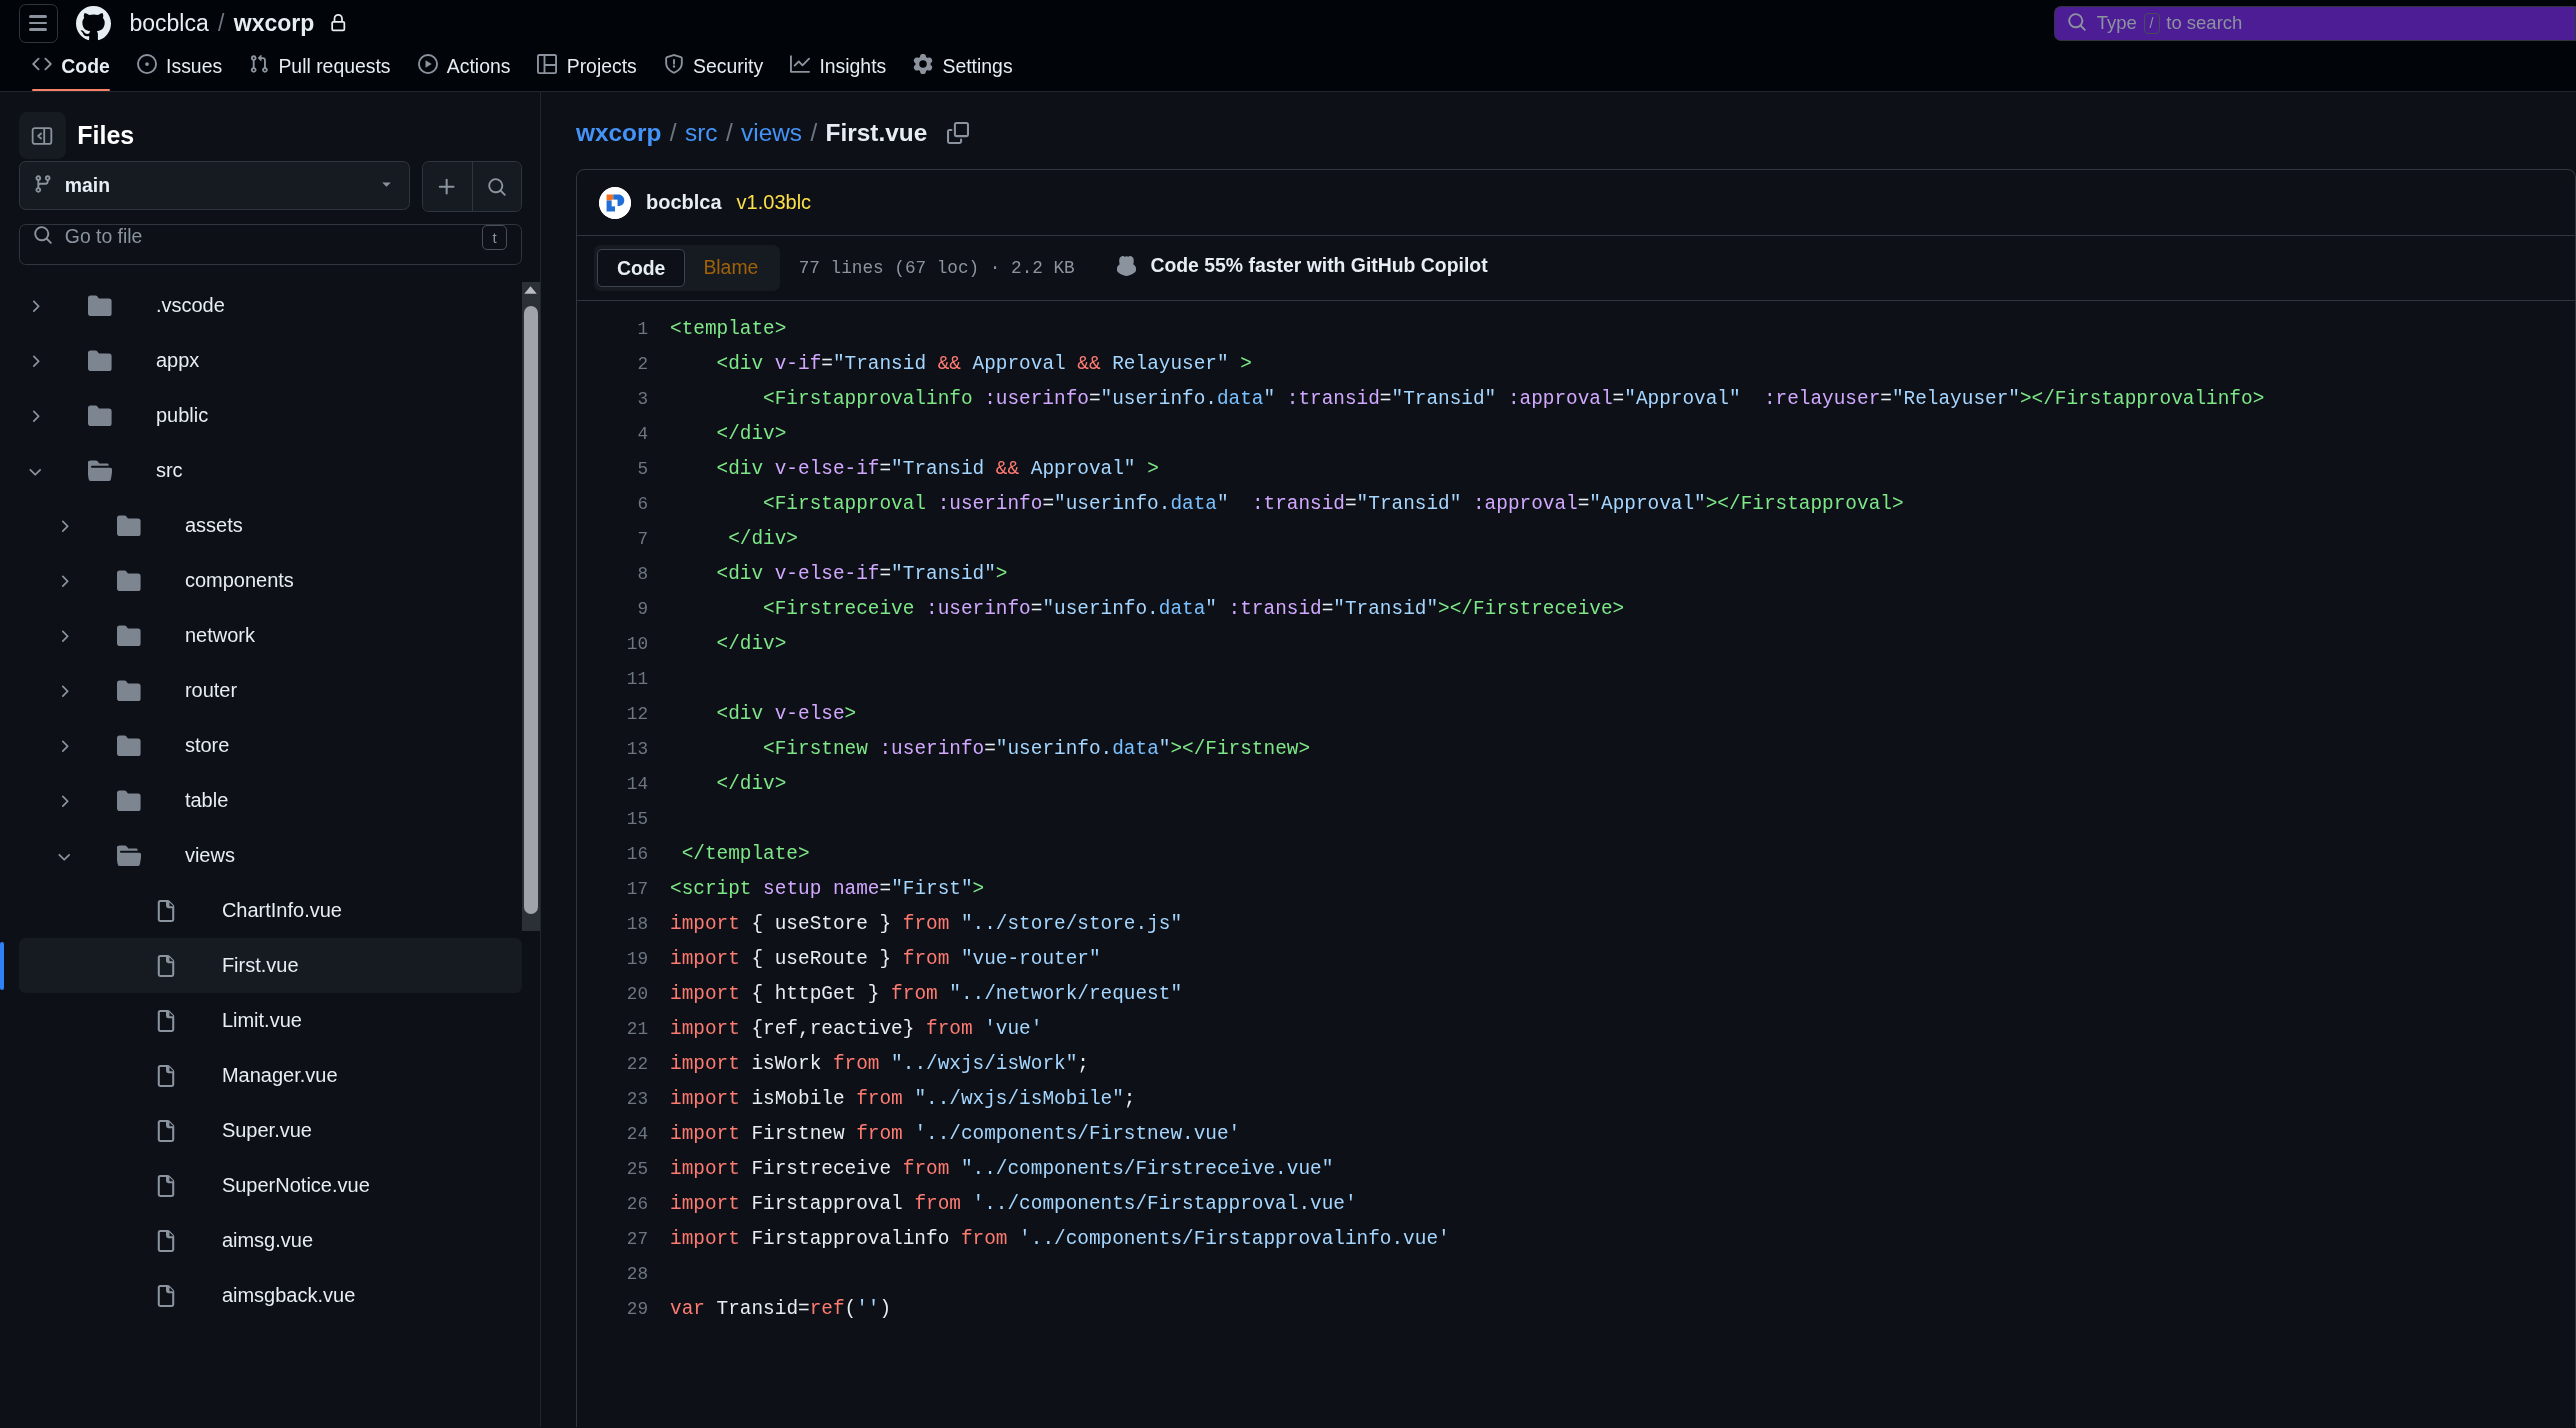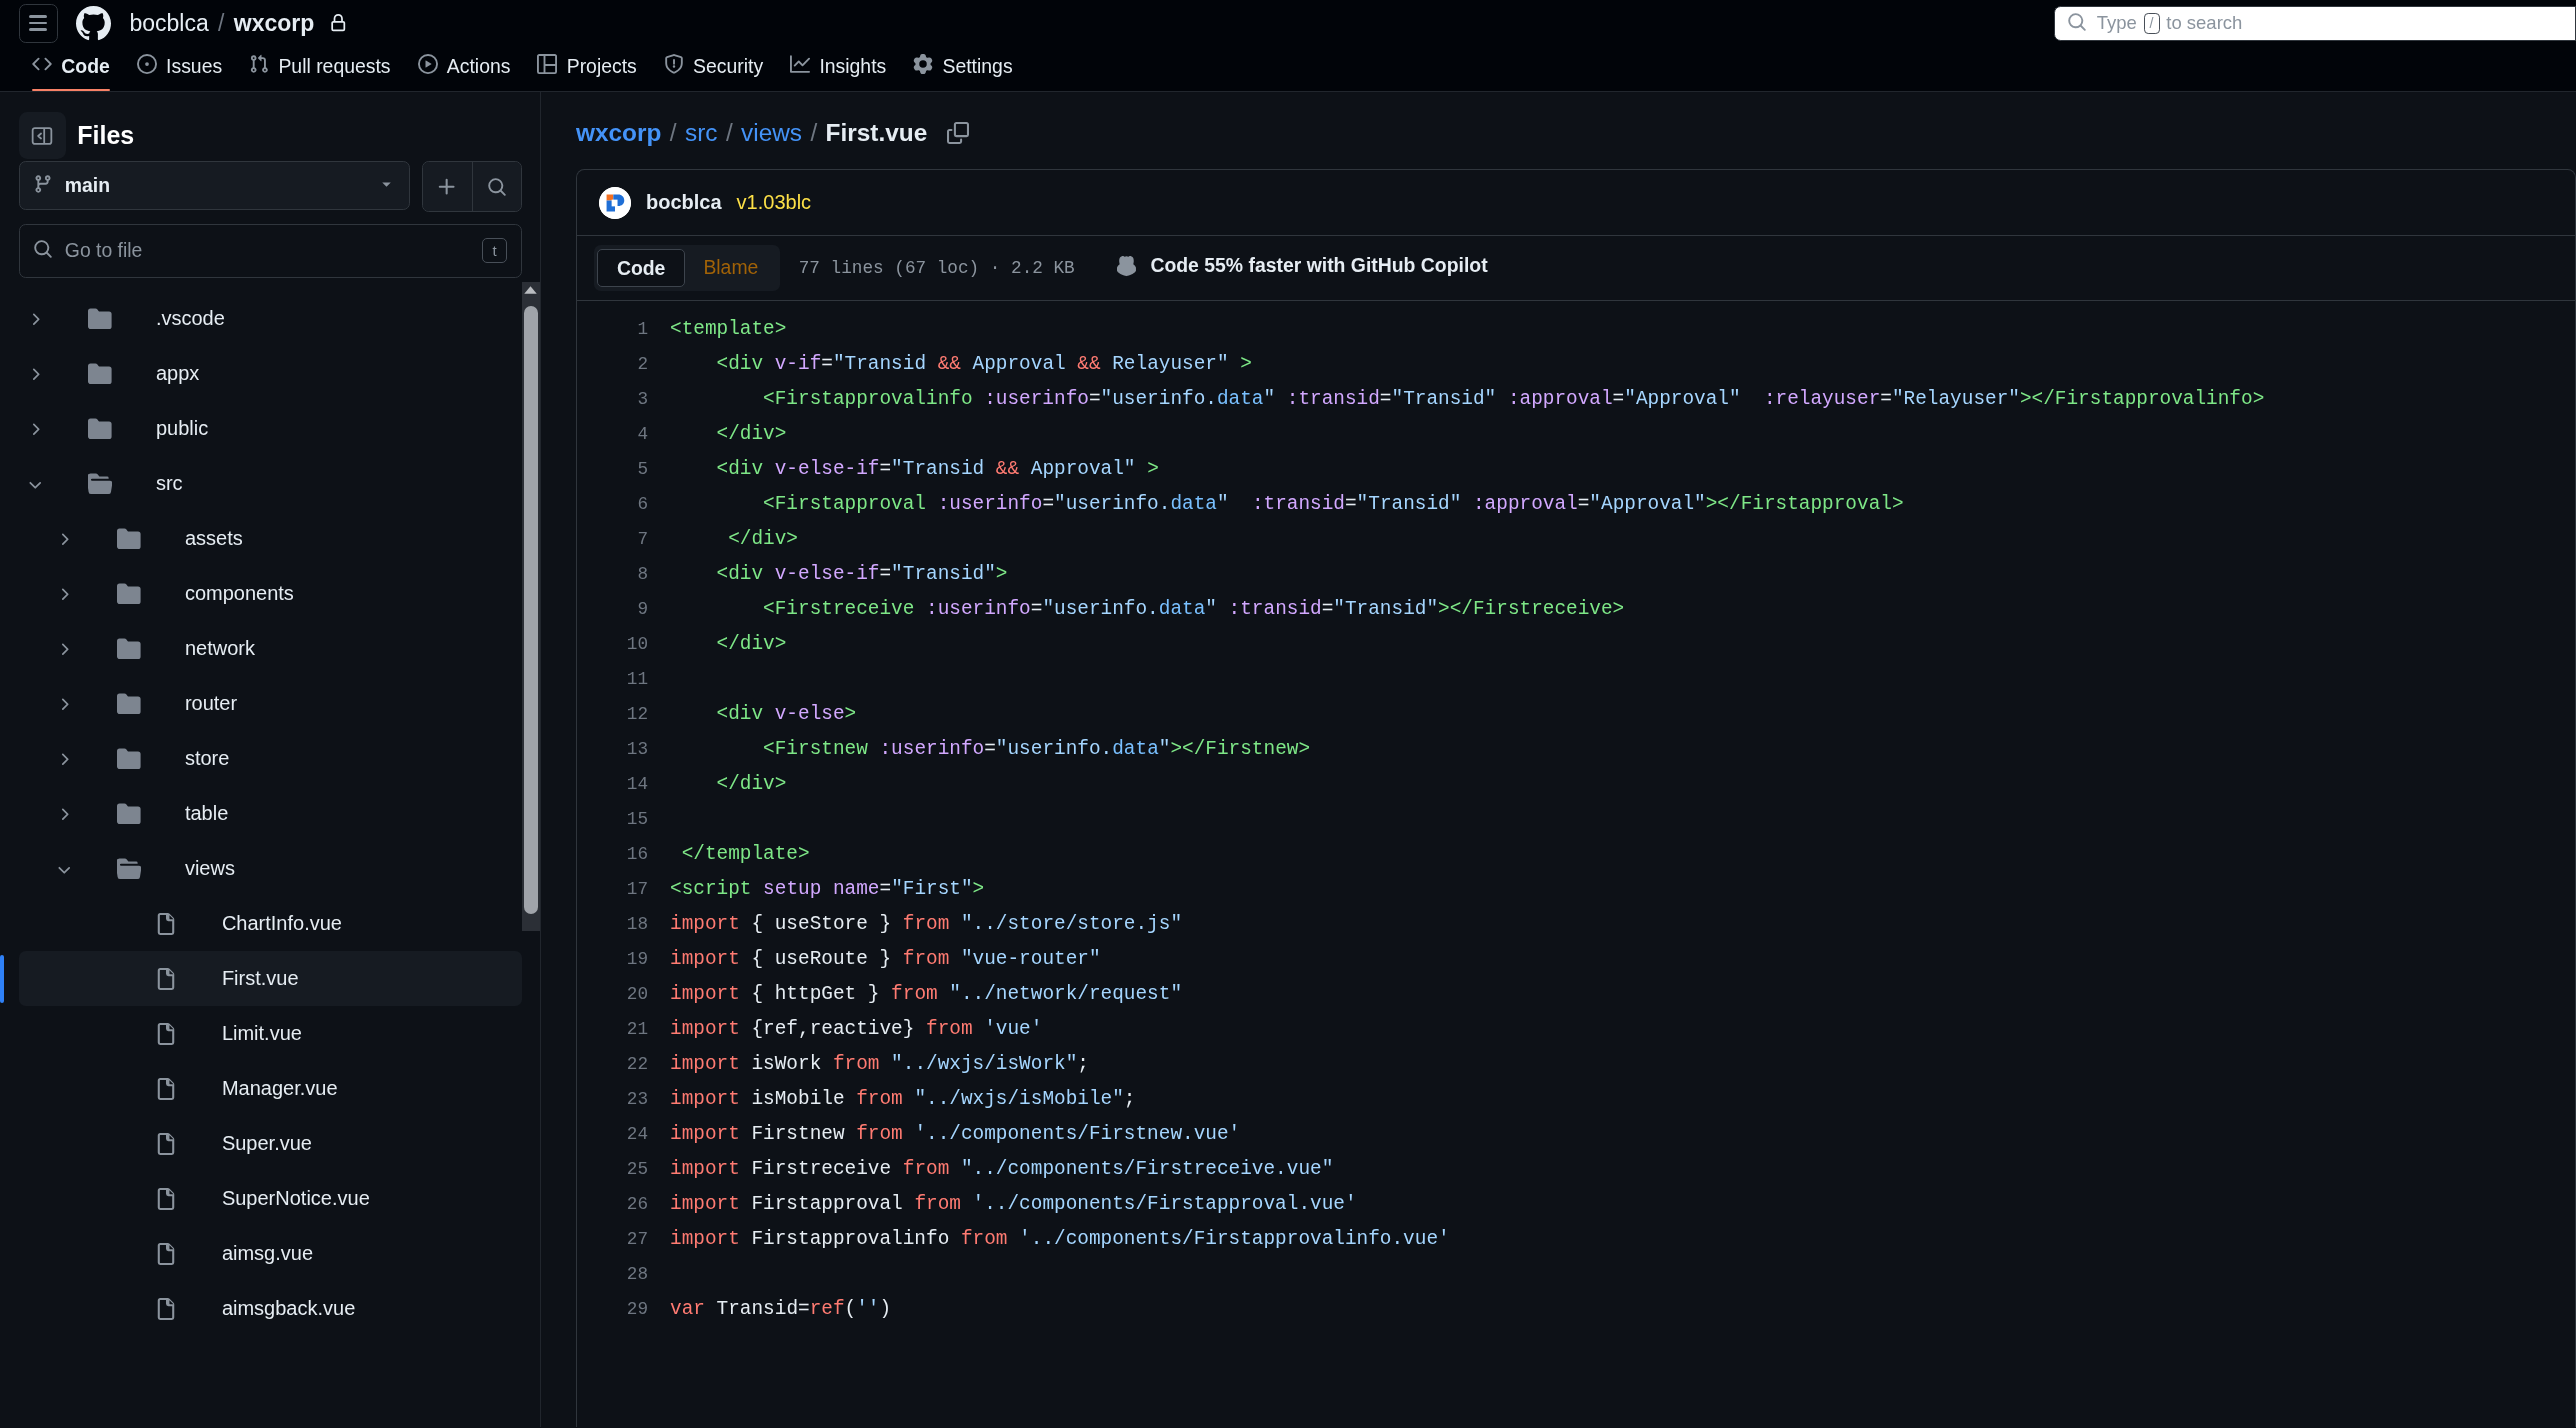--- a/index.html
+++ b/index.html
@@ -44,21 +44,21 @@
   .breadcrumb-top .sep { color:#6e7681; }
   .breadcrumb-top .repo { color:#e6edf3; font-weight: 700; }
   .lock-icon { margin-left: 5px; display:flex; align-items:center; }
 
   .search-box {
     position: absolute;
     right: 0px; top: 5.9px;
     width: 522px; height: 35px;
     border: 0.8px solid #30363d;
     border-radius: 6.7px 0 0 6.7px;
-    background: #ffffff;
+    background: #4c1d95;
     display: flex; align-items: center;
     padding: 0 11.8px;
     gap: 10px;
     cursor: text;
   }
   .search-placeholder {
     color: #8b949e; font-size: 18.5px;
     display:flex; align-items:center; gap:6.7px;
   }
   .kbd {
@@ -141,24 +141,24 @@
   .icon-btn {
     width: 49px; height: 49px;
     display:flex; align-items:center; justify-content:center;
     cursor: pointer;
     background: #161b22;
   }
   .icon-btn + .icon-btn { border-left: 0.8px solid #30363d; }
 
   .gotofile {
     margin-top: 11.8px;
-    height: 54px;
+    height: 41px;
     border: 0.8px solid #30363d;
     border-radius: 6.7px;
-    display: flex; align-items: center;
+    display: flex; 
     padding: 0 13.5px; gap: 11.8px;
     background: #0d1117;
     cursor: text;
   }
   .gotofile .ph { flex:1; color:#8b949e; font-size: 19.4px; }
   .gotofile .tkey {
     border: 0.8px solid #484f58; border-radius: 5px;
     width: 25px; height: 25px;
     display:flex; align-items:center; justify-content:center;
     font-size: 15px; color:#8b949e;

